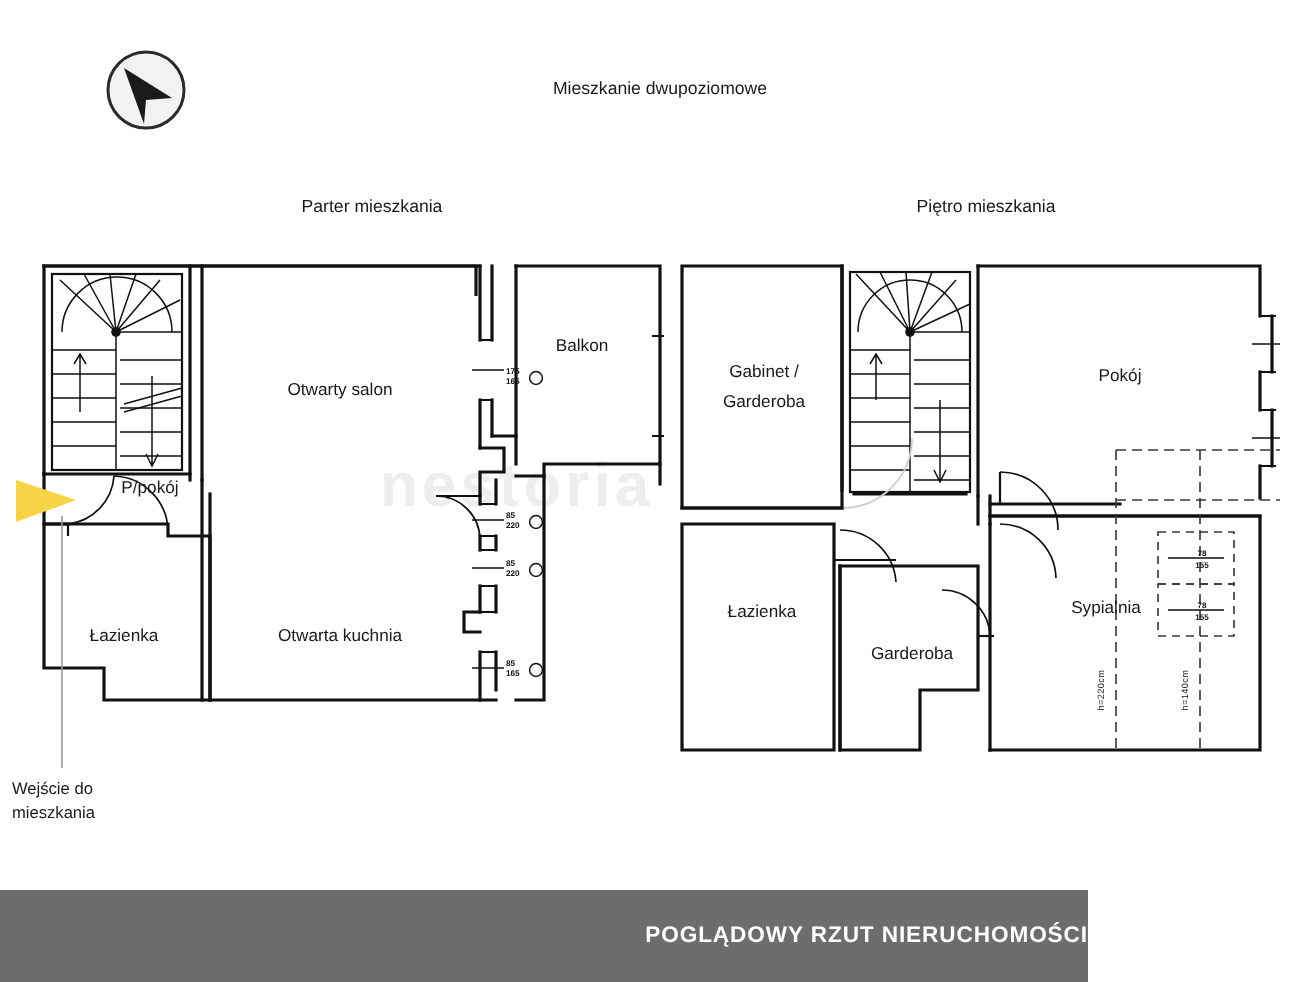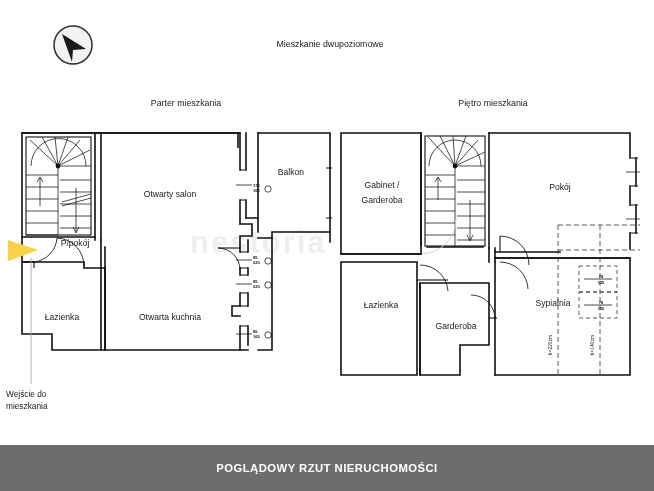--- a/index.html
+++ b/index.html
@@ -86,23 +86,23 @@
     color:rgba(150,150,150,0.16);
     font-family:"Liberation Sans","DejaVu Sans",sans-serif;
     white-space:nowrap;
     pointer-events:none;
     user-select:none;
   }
 
   #footer-banner{
     position:absolute;
     left:0;bottom:0;
-    width:654px;height:46px;
+    width:544px;height:46px;
     background:#6d6d6d;
-    display:flex;align-items:center;justify-content:center;
+    display:flex;align-items:center;justify-content:flex-end;
   }
   #footer-banner .banner-text{
     color:#ffffff;
     font-size:11.3px;
     font-weight:bold;
     letter-spacing:0.45px;
     font-family:"Liberation Sans","DejaVu Sans",sans-serif;
   }
 </style>
 </head>

